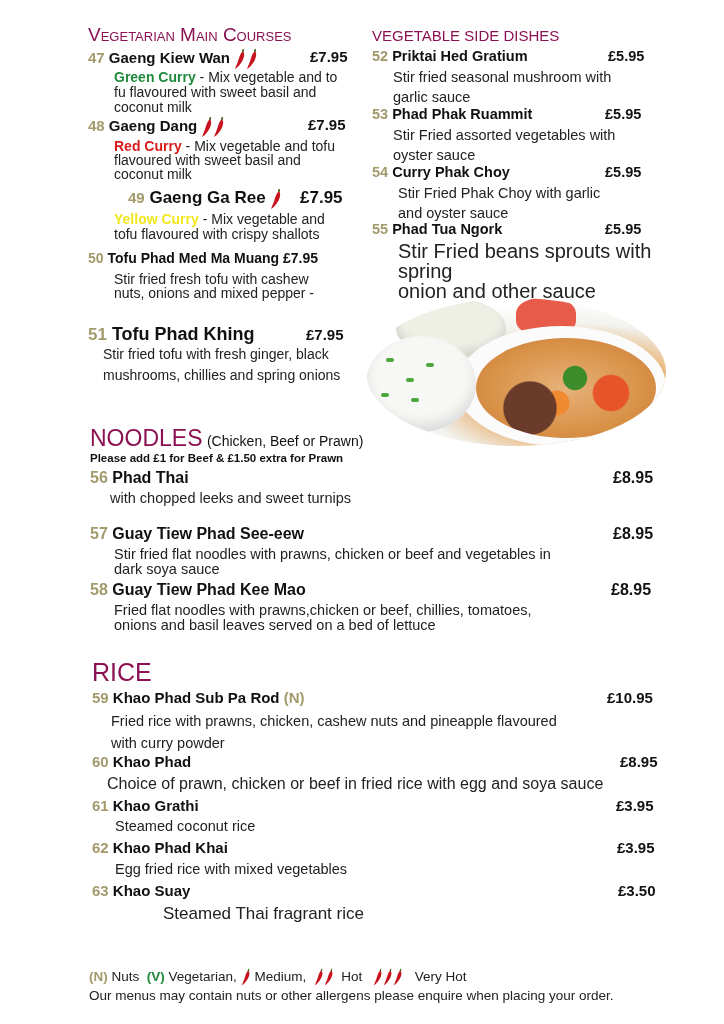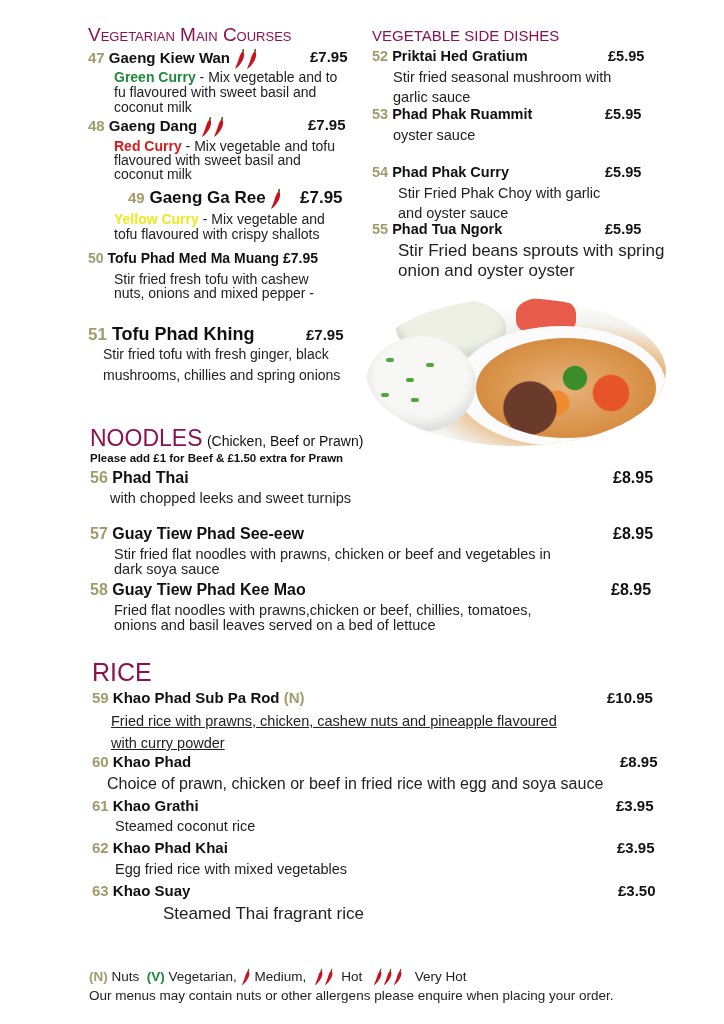--- a/index.html
+++ b/index.html
@@ -126,41 +126,42 @@
   <div>Stir fried seasonal mushroom with</div>
   <div>garlic sauce</div>
 </div>
 
 <div class="row" style="left:372px; top:106px; width:280px; font-size:14.5px;">
   <span class="num">53</span>
   <span class="name">Phad Phak Ruammit</span>
   <span class="price" style="left:233px; top:0;">£5.95</span>
 </div>
 <div class="abs desc" style="left:393px; top:125px; font-size:14.5px; line-height:20px; width:280px;">
+  <div>Stir Fried assorted vegetables with</div>
   <div>oyster sauce</div>
 </div>
 
 <div class="row" style="left:372px; top:164px; width:280px; font-size:14.5px;">
   <span class="num">54</span>
-  <span class="name">Phad Phak Curry</span>
+  <span class="name">Curry Phak Choy</span>
   <span class="price" style="left:233px; top:0;">£5.95</span>
 </div>
 <div class="abs desc" style="left:398px; top:183px; font-size:14.5px; line-height:20px; width:280px;">
   <div>Stir Fried Phak Choy with garlic</div>
   <div>and oyster sauce</div>
 </div>
 
 <div class="row" style="left:372px; top:221px; width:280px; font-size:14.5px;">
   <span class="num">55</span>
   <span class="name">Phad Tua Ngork</span>
   <span class="price" style="left:233px; top:0;">£5.95</span>
 </div>
-<div class="abs desc" style="left:398px; top:241px; font-size:17px; line-height:20px; width:280px;">
+<div class="abs desc" style="left:398px; top:241px; font-size:20px; line-height:20px; width:280px;">
   <div>Stir Fried beans sprouts with spring</div>
-  <div>onion and oyster oyster</div>
+  <div>onion and other sauce</div>
 </div>
 
 <div class="photo" title="Thai dishes with rice, soup and stir-fried duck with vegetables">
   <div class="bowl1"></div>
   <div class="bowl2"></div>
   <div class="plate"></div>
   <div class="food"></div>
   <div class="rice"></div>
   <div class="herb" style="left:20px; top:60px;"></div>
   <div class="herb" style="left:40px; top:80px;"></div>
@@ -205,21 +206,21 @@
 </div>
 
 <div class="abs sec-title" style="left:92px; top:658px; font-size:25px;">RICE</div>
 
 <div class="row" style="left:92px; top:689px; width:570px; font-size:15px;">
   <span class="num">59</span>
   <span class="name">Khao Phad Sub Pa Rod</span>
   <span class="num">(N)</span>
   <span class="price" style="left:515px; top:0;">£10.95</span>
 </div>
-<div class="abs desc" style="left:111px; top:710px; font-size:14.5px; line-height:22px; width:560px;text-decoration:underline;">
+<div class="abs desc" style="left:111px; top:710px; font-size:14.5px; line-height:22px; width:560px;">
   <div>Fried rice with prawns, chicken, cashew nuts and pineapple flavoured</div>
   <div>with curry powder</div>
 </div>
 
 <div class="row" style="left:92px; top:753px; width:570px; font-size:15px;">
   <span class="num">60</span>
   <span class="name">Khao Phad</span>
   <span class="price" style="left:528px; top:0;">£8.95</span>
 </div>
 <div class="abs desc" style="left:107px; top:775px; font-size:16px; width:560px;">

